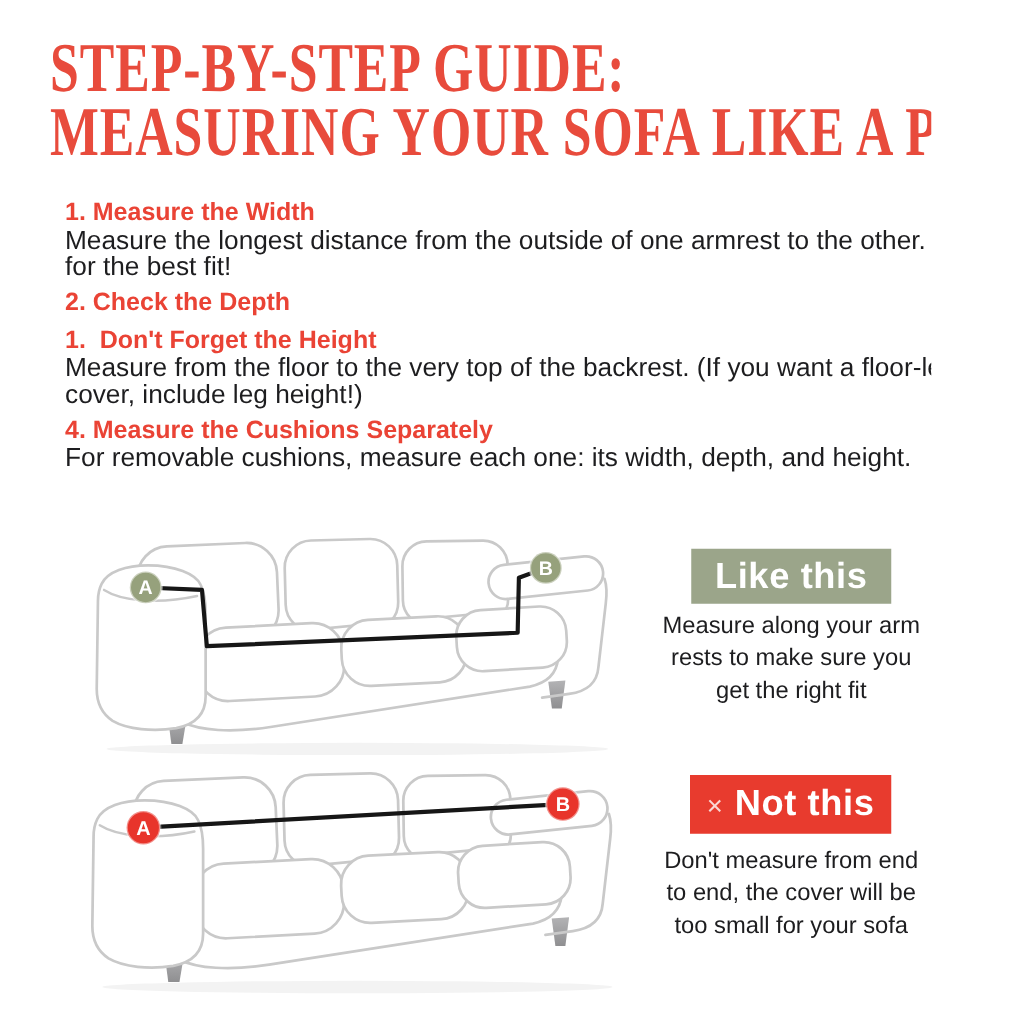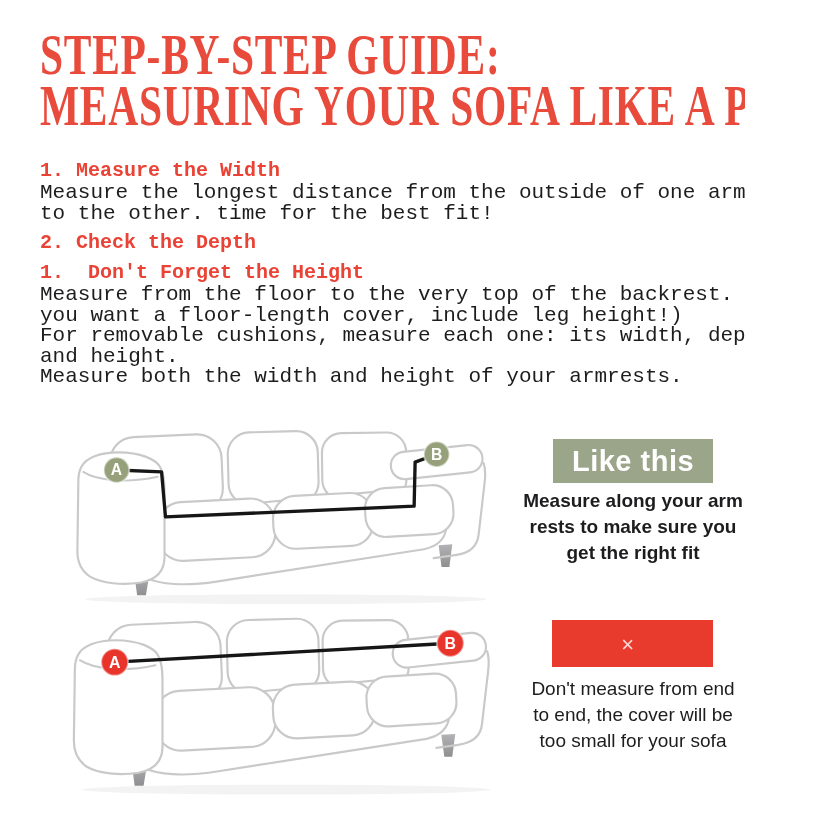--- a/index.html
+++ b/index.html
@@ -22,21 +22,21 @@
     color:var(--title-red);
     font-size:56px;
     line-height:51px;
     letter-spacing:1px;
     transform:scaleX(0.74);
     transform-origin:0 50%;
     white-space:nowrap;
   }
 
   
-  .steps{position:absolute;left:40px;top:152px;width:760px;font-family:Liberation Mono, monospace;}
+  .steps{position:absolute;left:52px;top:152px;width:760px;}
   .step-heading{
     font-size:20px;font-weight:700;color:var(--accent-red);
     line-height:23px;margin:7px 0 1px 0;white-space:pre-wrap;
   }
   .step-body{
     font-size:21px;color:var(--ink);line-height:20.5px;margin:0;
   }
 
   
   .sofa-fig{position:absolute;}
@@ -49,21 +49,21 @@
     color:#fff;font-weight:700;font-size:29px;letter-spacing:0.5px;
   }
   .badge--like{left:553px;top:439px;width:160px;height:44px;background:var(--badge-olive);}
   .badge--not{left:552px;top:620px;width:161px;height:47px;background:var(--badge-red);}
   .x-icon{font-size:22px;font-weight:400;opacity:.8;margin-right:9px;position:relative;top:1px;}
 
   .caption{
     position:absolute;width:244px;text-align:center;
     font-size:19px;line-height:26px;color:var(--ink);white-space:pre-line;
   }
-  .caption--like{left:511px;top:488px;font-weight:bold;}
+  .caption--like{left:511px;top:488px;}
   .caption--not{left:511px;top:676px;text-align:center;}
 </style>
 </head>
 <body>
 
 <div class="page">
 
   <svg width="0" height="0" style="position:absolute" aria-hidden="true">
     <defs>
       <linearGradient id="legGrad" x1="0" y1="0" x2="0" y2="1">
@@ -107,24 +107,24 @@
       <p class="step-body">Measure the longest distance from the outside of one armrest to the other. time for the best fit!</p>
     </div>
     <div>
       <div class="step-heading">2. Check the Depth</div>
     </div>
     <div>
       <div class="step-heading">1.  Don't Forget the Height</div>
       <p class="step-body">Measure from the floor to the very top of the backrest. (If you want a floor-length cover, include leg height!)</p>
     </div>
     <div>
+      <div class="step-heading">4. Measure the Cushions Separately</div>
       <p class="step-body">For removable cushions, measure each one: its width, depth, and height.</p>
     </div>
     <div>
-      <p class="step-body">Measure both the width and height of your armrests.</p>
     </div>
   </div>
 
   <svg class="sofa-fig correct" viewBox="0 0 480 190">
     <use href="#sofa-art"></use>
     <path d="M72 49 L118 51 L122 97 L376 86 L377 41 L399 33" fill="none" stroke="#161616" stroke-width="3.4" stroke-linejoin="round" stroke-linecap="round"></path>
     <g>
       <circle cx="72" cy="49" r="13" stroke="rgba(255,255,255,0.5)" stroke-width="2" fill="#96a17c"></circle>
       <text x="72" y="49" dy="5.5" text-anchor="middle" font-size="16" font-weight="bold" fill="#ffffff">A</text>
     </g>
@@ -149,18 +149,19 @@
       <text x="73" y="53" dy="5.5" text-anchor="middle" font-size="16" font-weight="bold" fill="#ffffff">A</text>
     </g>
     <g>
       <circle cx="410" cy="34" r="13.5" stroke="rgba(255,255,255,0.45)" stroke-width="2" fill="#e8342b"></circle>
       <text x="410" y="34" dy="5.5" text-anchor="middle" font-size="16" font-weight="bold" fill="#ffffff">B</text>
     </g>
   </svg>
 
   <div class="badge badge--not">
     <span class="x-icon">×</span>
+    <span>Not this</span>
   </div>
   <div class="caption caption--not">Don't measure from end
 to end, the cover will be
 too small for your sofa</div>
 
 </div>
 
 </body></html>

